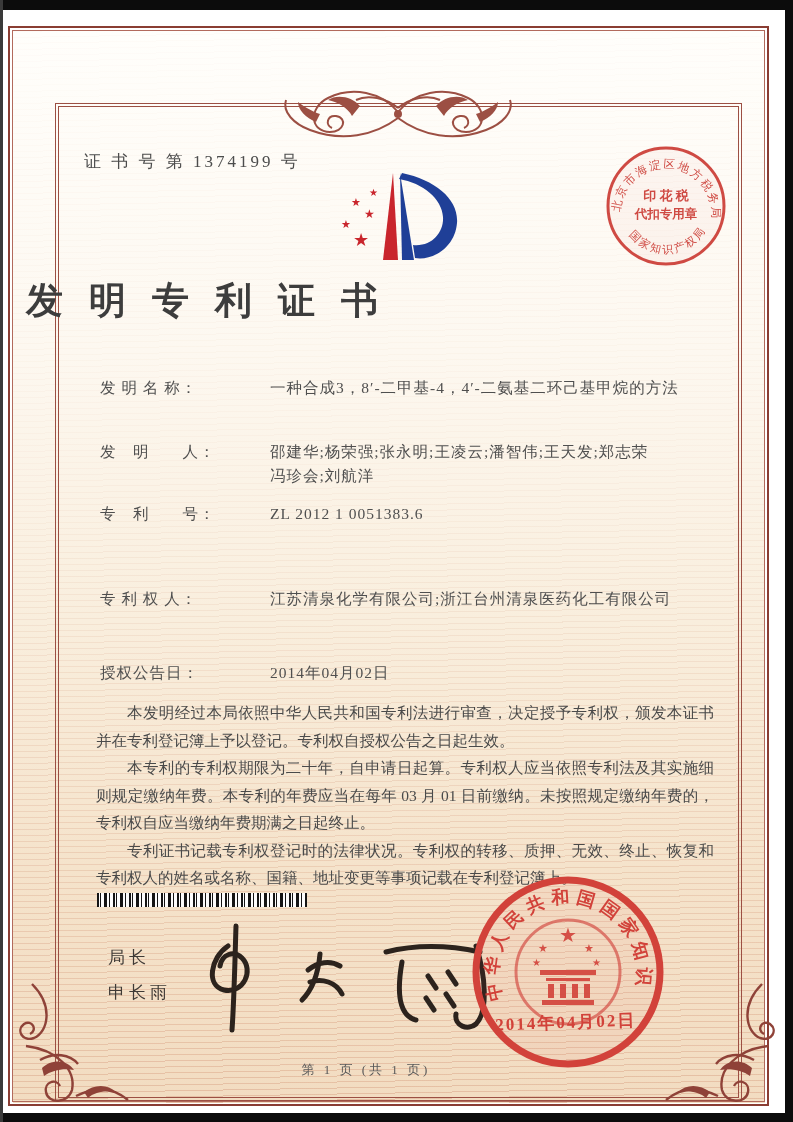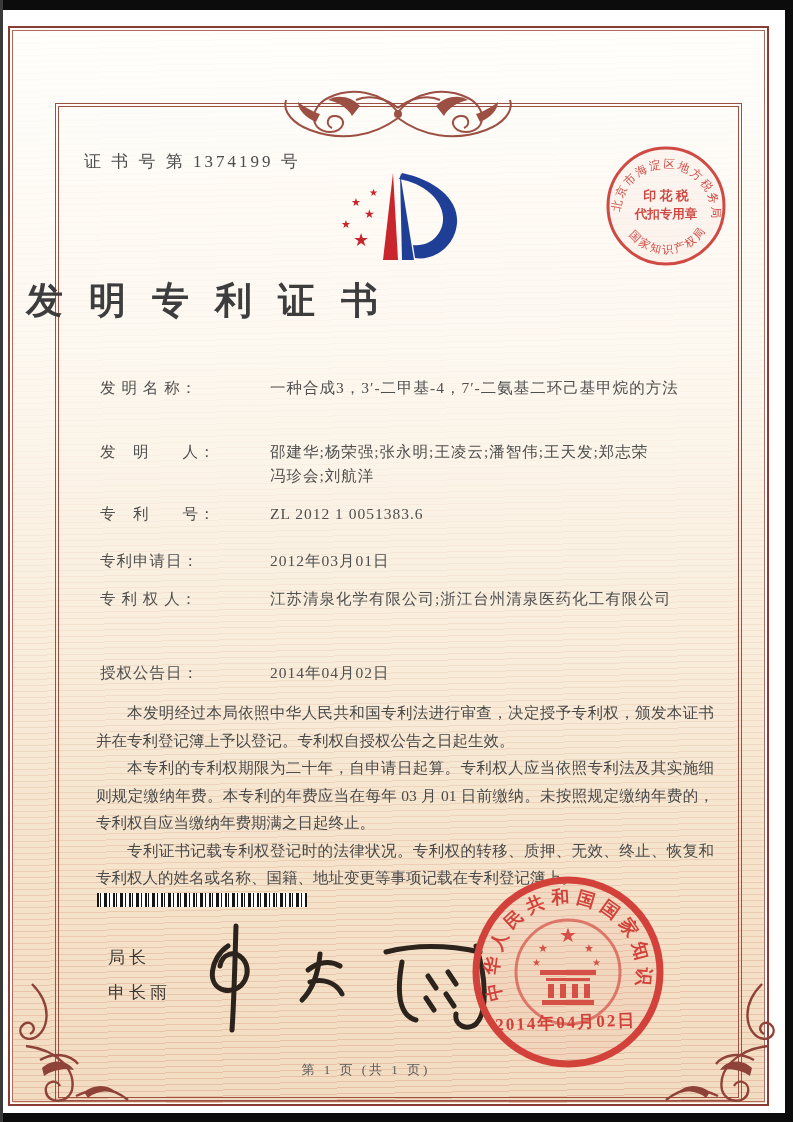--- a/index.html
+++ b/index.html
@@ -145,36 +145,32 @@
       <textPath href="#arcBotA" startOffset="2">国家知识产权局</textPath>
     </text>
     <text x="66" y="60" text-anchor="middle" fill="#cf4a43" font-size="13" font-weight="bold">印 花 税</text>
     <text x="66" y="78" text-anchor="middle" fill="#cf4a43" font-size="12.5" font-weight="bold">代扣专用章</text>
   </svg>
 
   <div class="title">发明专利证书</div>
 
   <div class="field f-name">
     <span class="lbl">发 明 名 称：</span>
-    <span class="val">一种合成3，3′-二甲基-4，7′-二氨基二环己基甲烷的方法</span>
+    <span class="val">一种合成3，8′-二甲基-4，4′-二氨基二环己基甲烷的方法</span>
   </div>
   <div class="field f-inv">
     <span class="lbl">发　明　　人：</span>
     <span class="val">
       <span>邵建华;杨荣强;张永明;王凌云;潘智伟;王天发;郑志荣</span>
       <span class="val2">冯珍会;刘航洋</span>
     </span>
   </div>
   <div class="field f-no">
     <span class="lbl">专　利　　号：</span>
     <span class="val">ZL 2012 1 0051383.6</span>
-  </div>
-  <div class="field f-file">
-    <span class="lbl">专利申请日：</span>
-    <span class="val">2012年03月01日</span>
   </div>
   <div class="field f-owner">
     <span class="lbl">专 利 权 人：</span>
     <span class="val">江苏清泉化学有限公司;浙江台州清泉医药化工有限公司</span>
   </div>
   <div class="field f-grant">
     <span class="lbl">授权公告日：</span>
     <span class="val">2014年04月02日</span>
   </div>
 

